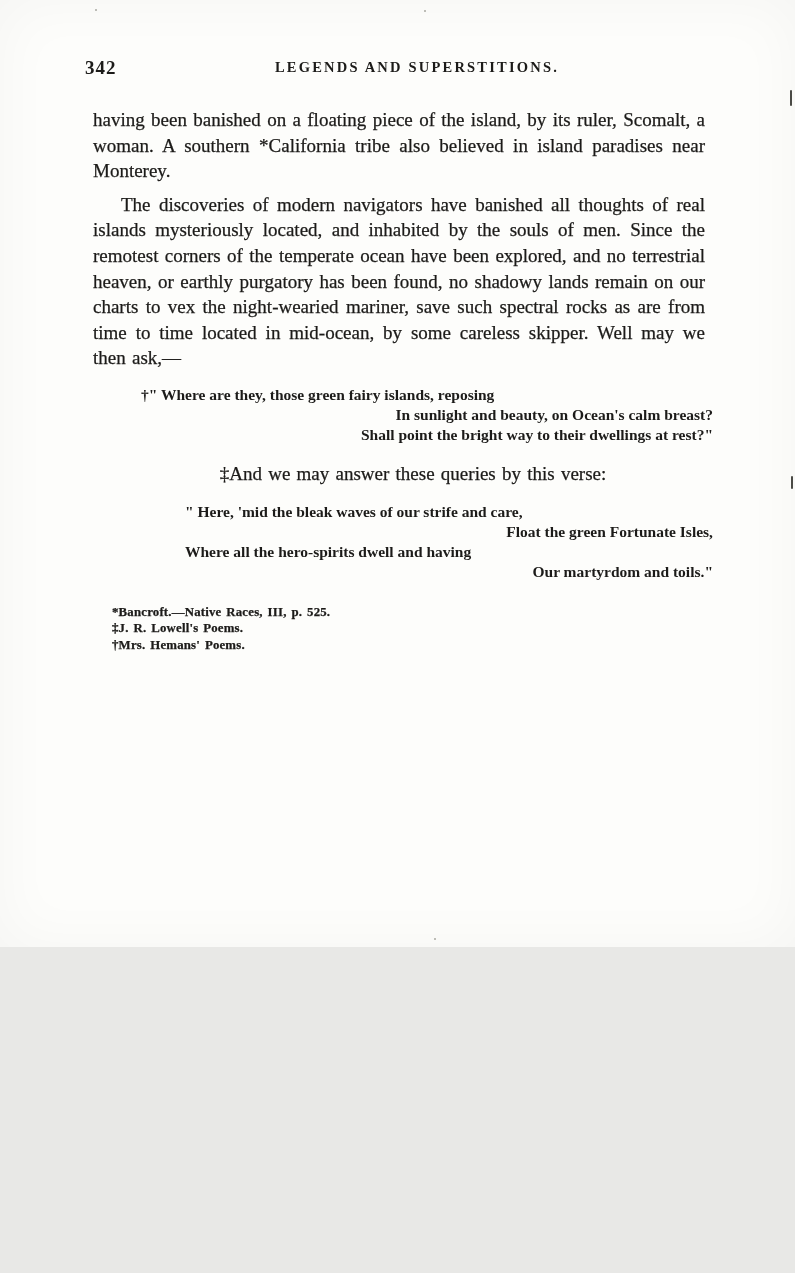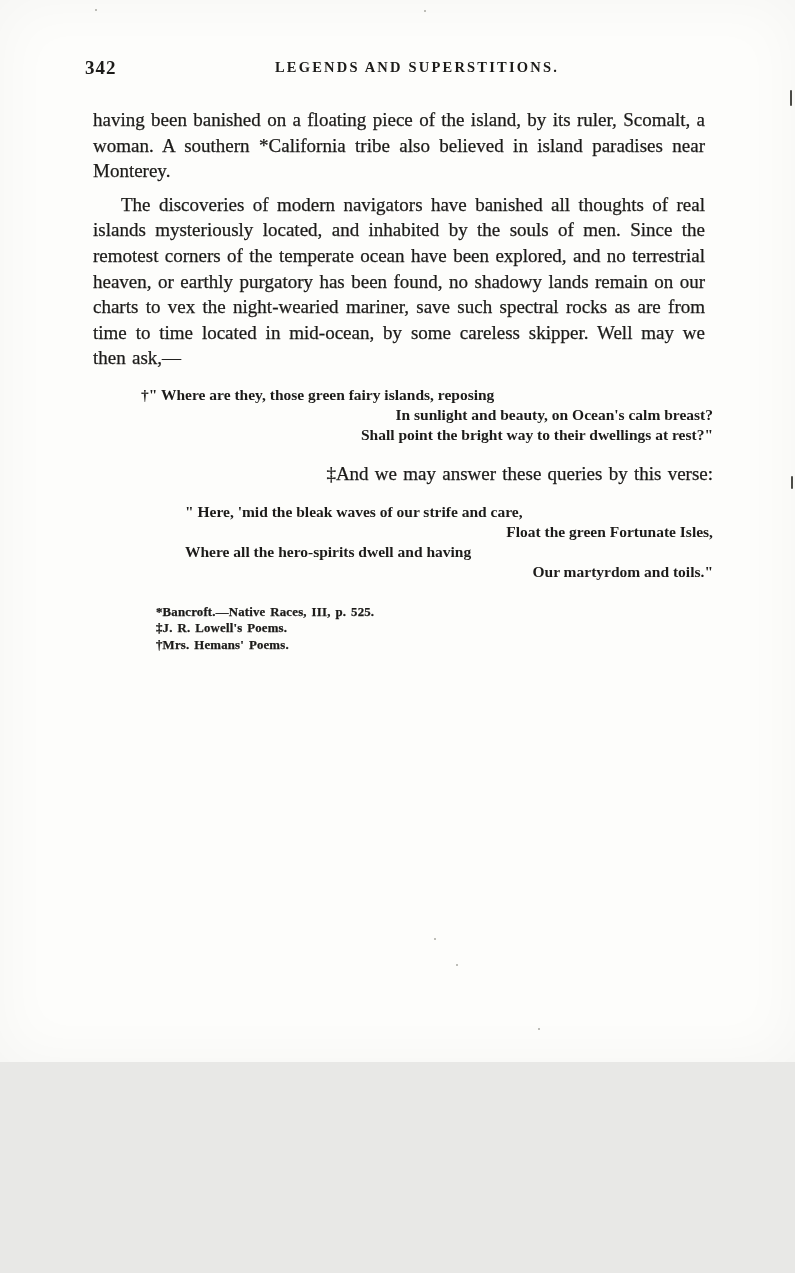--- a/index.html
+++ b/index.html
@@ -1,18 +1,18 @@
 <!DOCTYPE html>
 <html><head>
 <meta charset="utf-8">
 <style>
   html,body { margin:0; padding:0; background:#e8e8e6; }
   .page {
     position:relative;
-    width:795px; height:1062px;
+    width:795px; height:947px;
     margin:0 auto;
     background:#fdfdfb;
     box-shadow: inset 0 0 60px rgba(0,0,0,0.035);
     font-family:"Liberation Serif", serif;
     color:#1c1b19;
     overflow:hidden;
   }
   .content {
     position:absolute;
     left:85px; top:57px;
@@ -53,31 +53,31 @@
     word-spacing:normal;
     text-align:left;
   }
   .poem2 { margin-left:100px; margin-top:15px; margin-bottom:20px; }
   .poem-line { white-space:nowrap; }
   .poem-line.alt { margin-left:24px;text-align:right; }
   .poem2 .poem-line.alt { margin-left:20px; }
   .answer-line {
     margin:16px 0 0 0;
     text-indent:28px;
-    text-align:right;
+    text-align:center;
   }
   .footnotes {
     margin-top:22px;
     margin-left:27px;
     font-size:12.8px;
     line-height:16.5px;
     font-weight:700;
     letter-spacing:0.2px;
   }
-  .footnote { white-space:nowrap;margin-left:44px; }
+  .footnote { white-space:nowrap; }
   
   .speck {
     position:absolute;
     background:#6d6d68;
     border-radius:50%;
     width:3px; height:3px;
   }
   .speck.faint { background:#a8a8a2; width:2px; height:2px; }
   .edge-mark {
     position:absolute;

